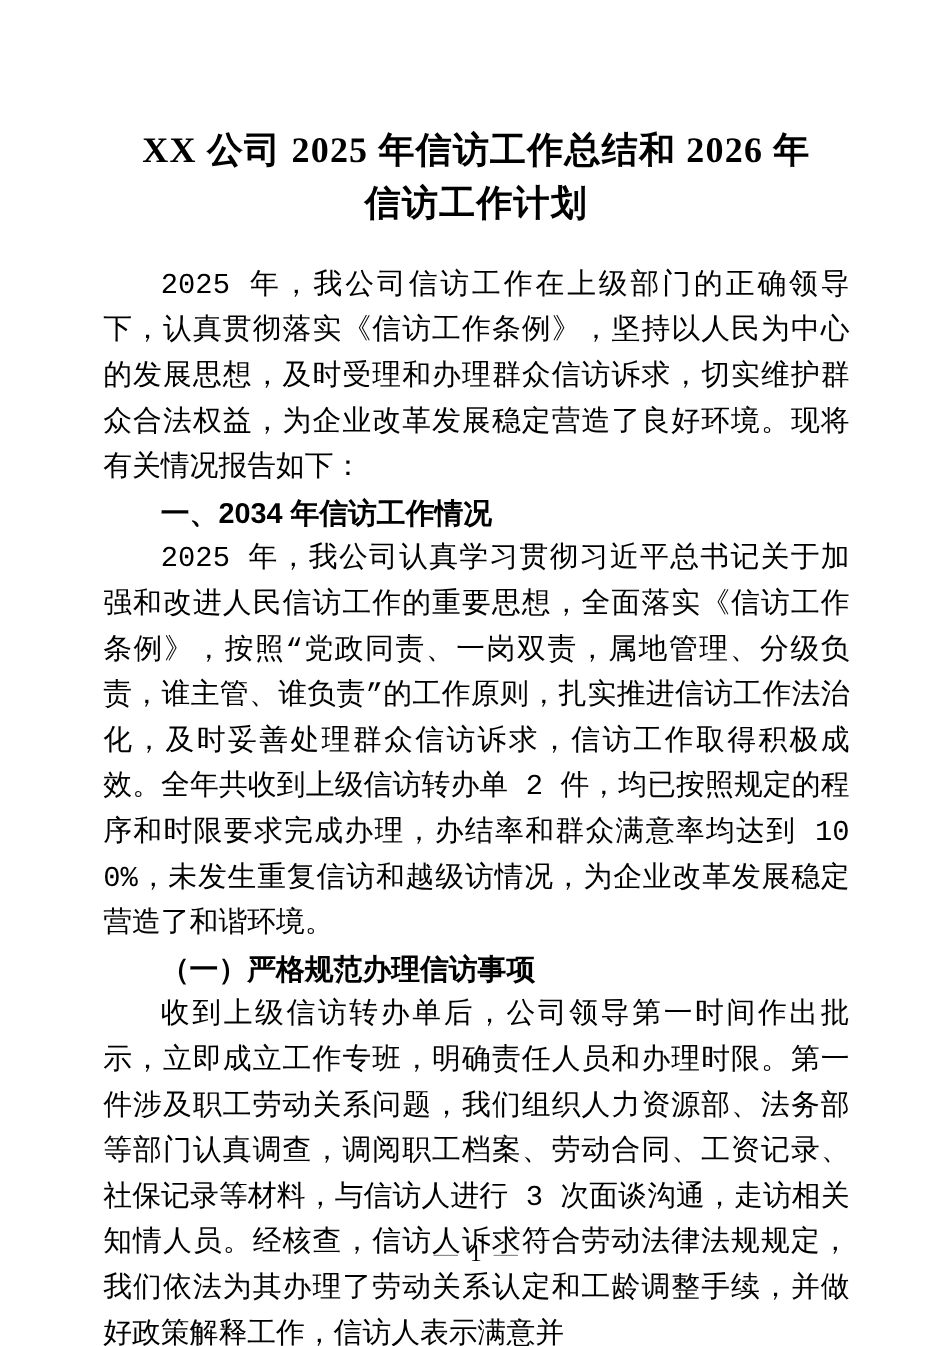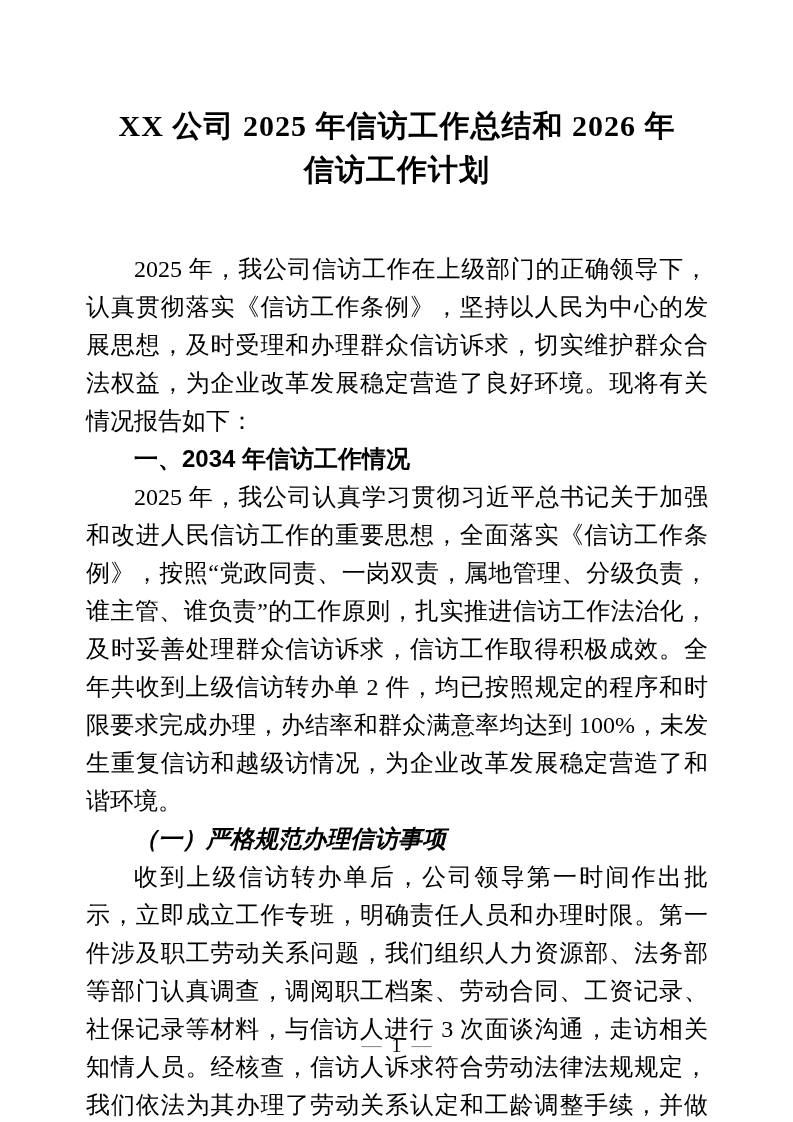--- a/index.html
+++ b/index.html
@@ -21,29 +21,29 @@
     left: 86px;
     top: 104px;
     width: 622px;
   }
   .doc-title {
     font-family: "Liberation Serif", serif;
     font-weight: bold;
     font-size: 30px;
     line-height: 44px;
     text-align: center;
-    margin: 0 0 58px 0;
+    margin: 0 0 28px 0;
     letter-spacing: 1px;
   }
   .doc-title .title-line {
     display: block;
     white-space: nowrap;
   }
   .para {
-    font-family: Liberation Serif, serif;
+    font-family: Liberation Mono, monospace;
     font-size: 24px;
     line-height: 38px;
     text-align: justify;
     text-indent: 2em;
     margin: 0;
     word-break: break-all;
   }
   .heading-l1 {
     font-family: "Liberation Sans", sans-serif;
     font-weight: bold;
@@ -52,21 +52,20 @@
     text-indent: 2em;
     margin: 0;
   }
   .heading-l2 {
     font-family: "Liberation Serif", serif;
     font-weight: bold;
     font-size: 24px;
     line-height: 38px;
     text-indent: 2em;
     margin: 0;
-    font-style: italic;
   }
   .page-footer {
     position: absolute;
     top: 1030px;
     left: 0;
     width: 793px;
     text-align: center;
     font-size: 20px;
     line-height: 30px;
     font-family: "Liberation Serif", serif;

